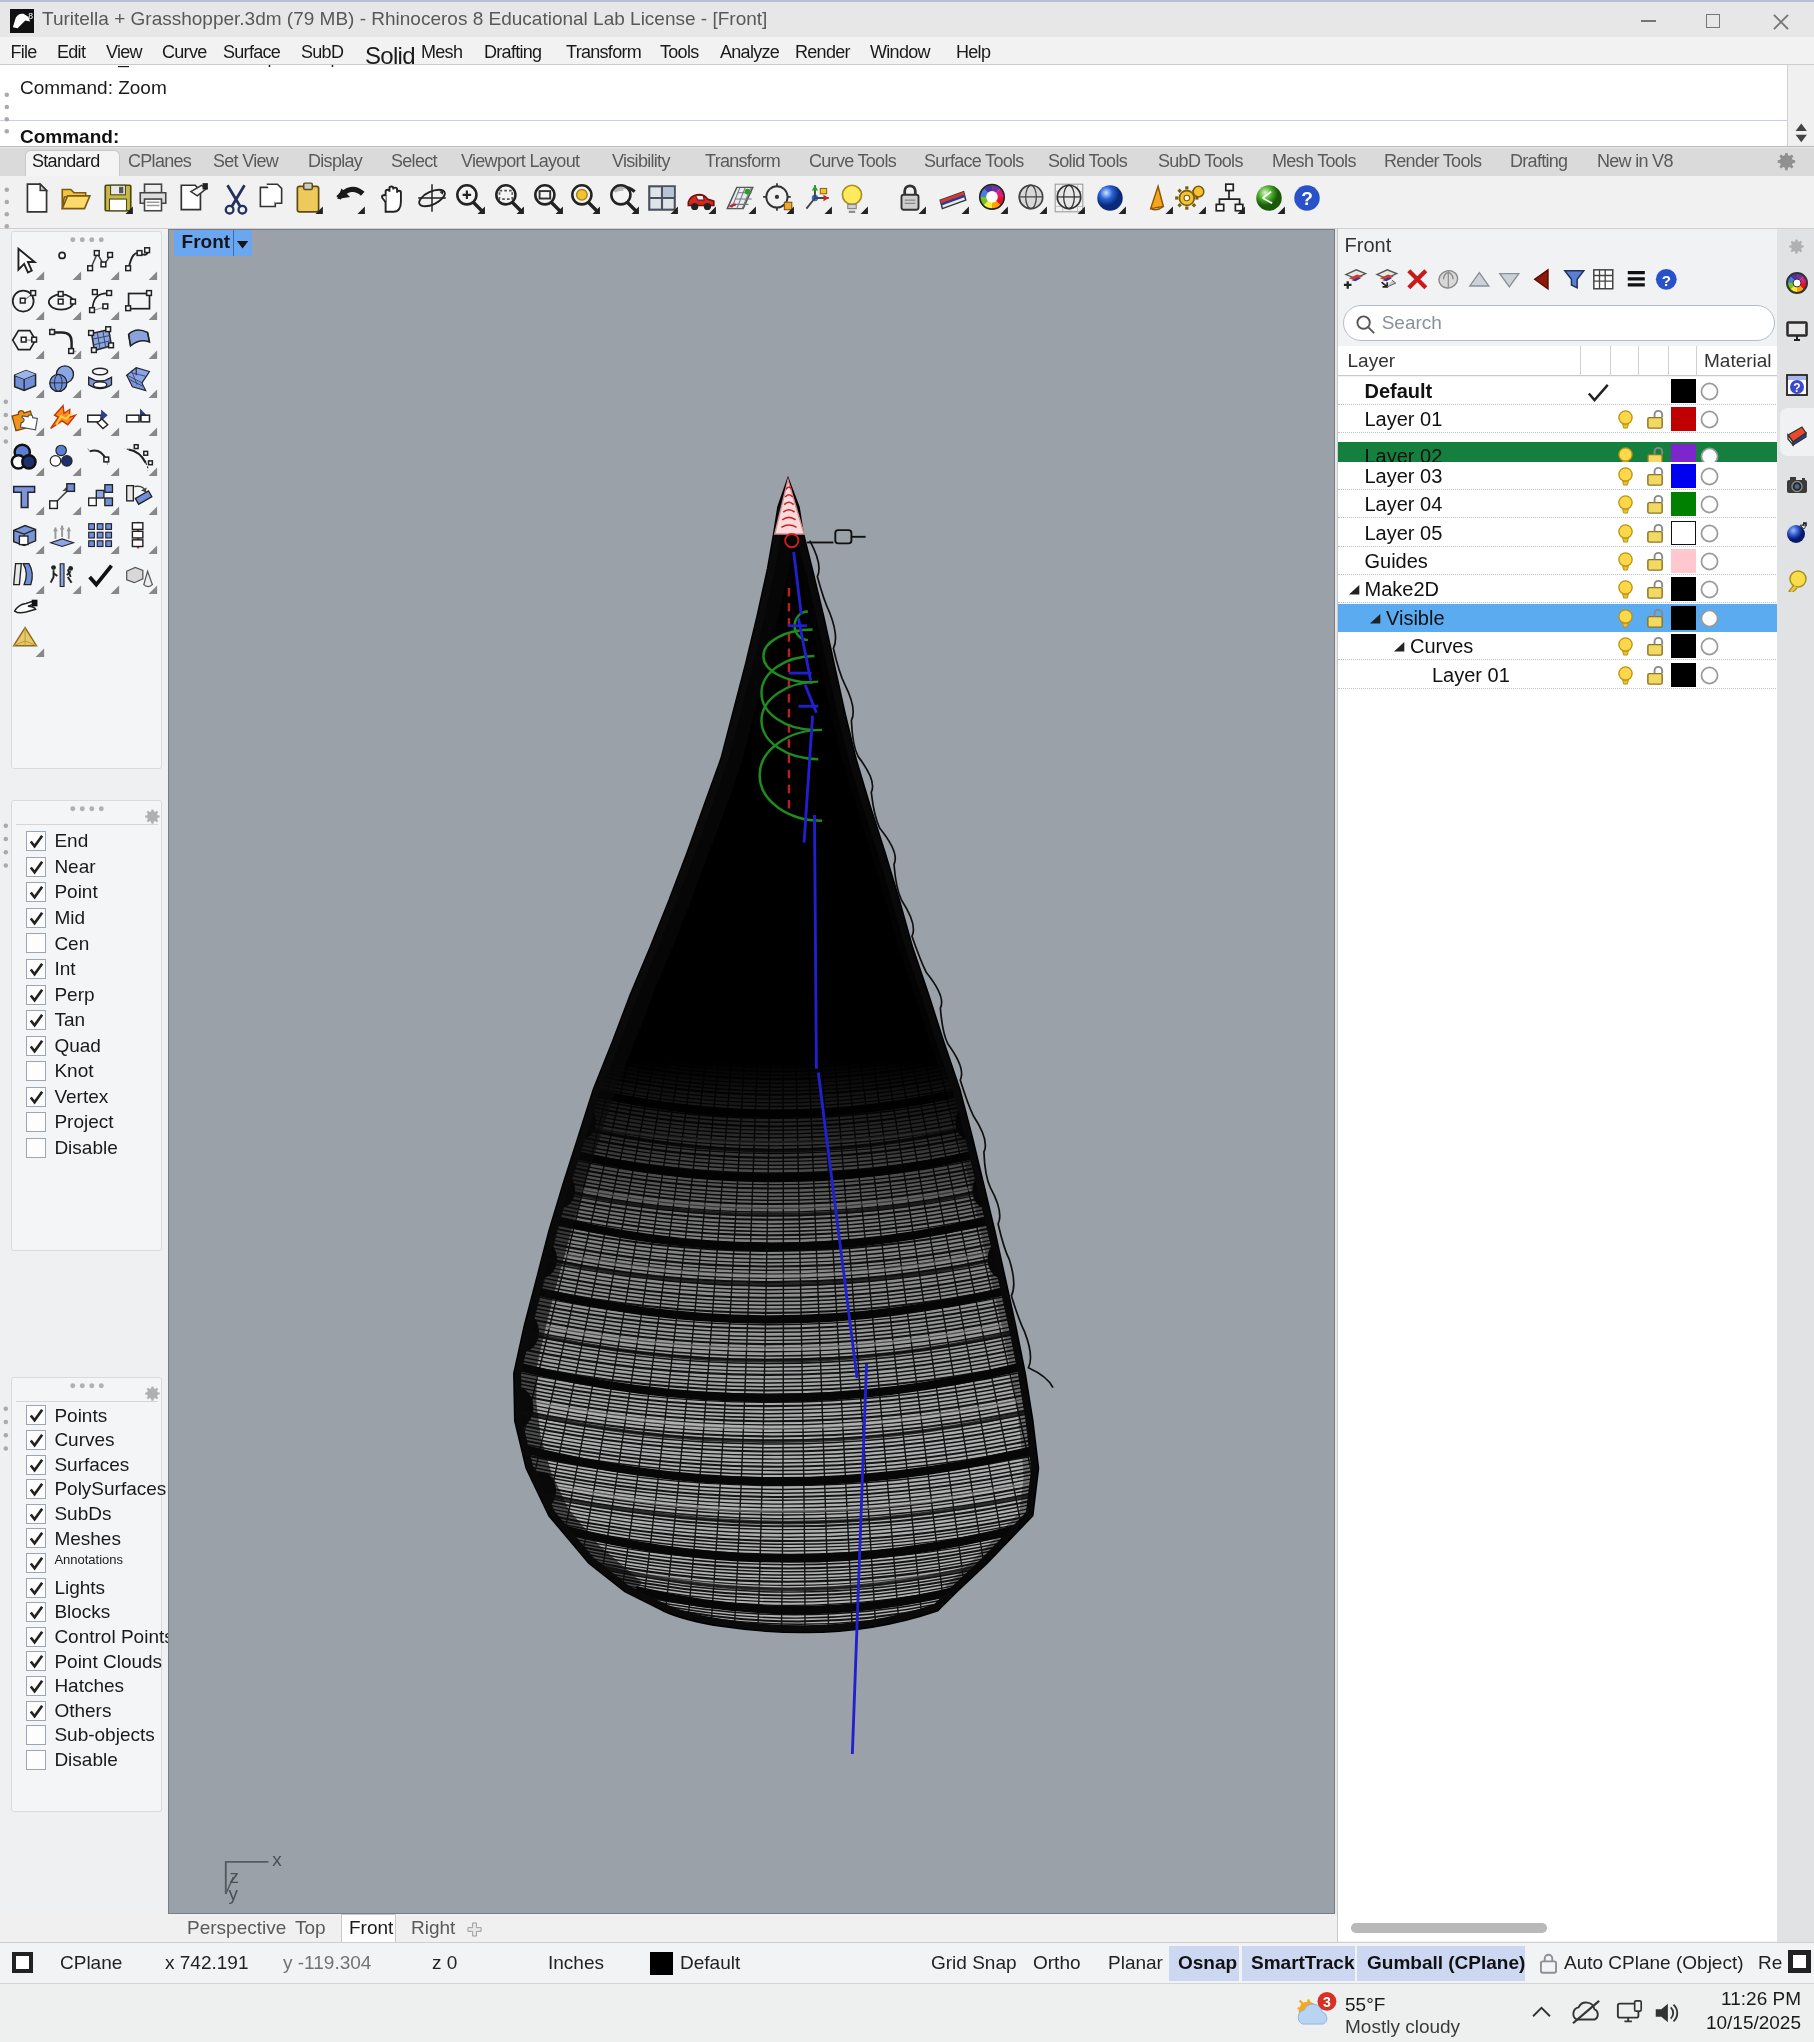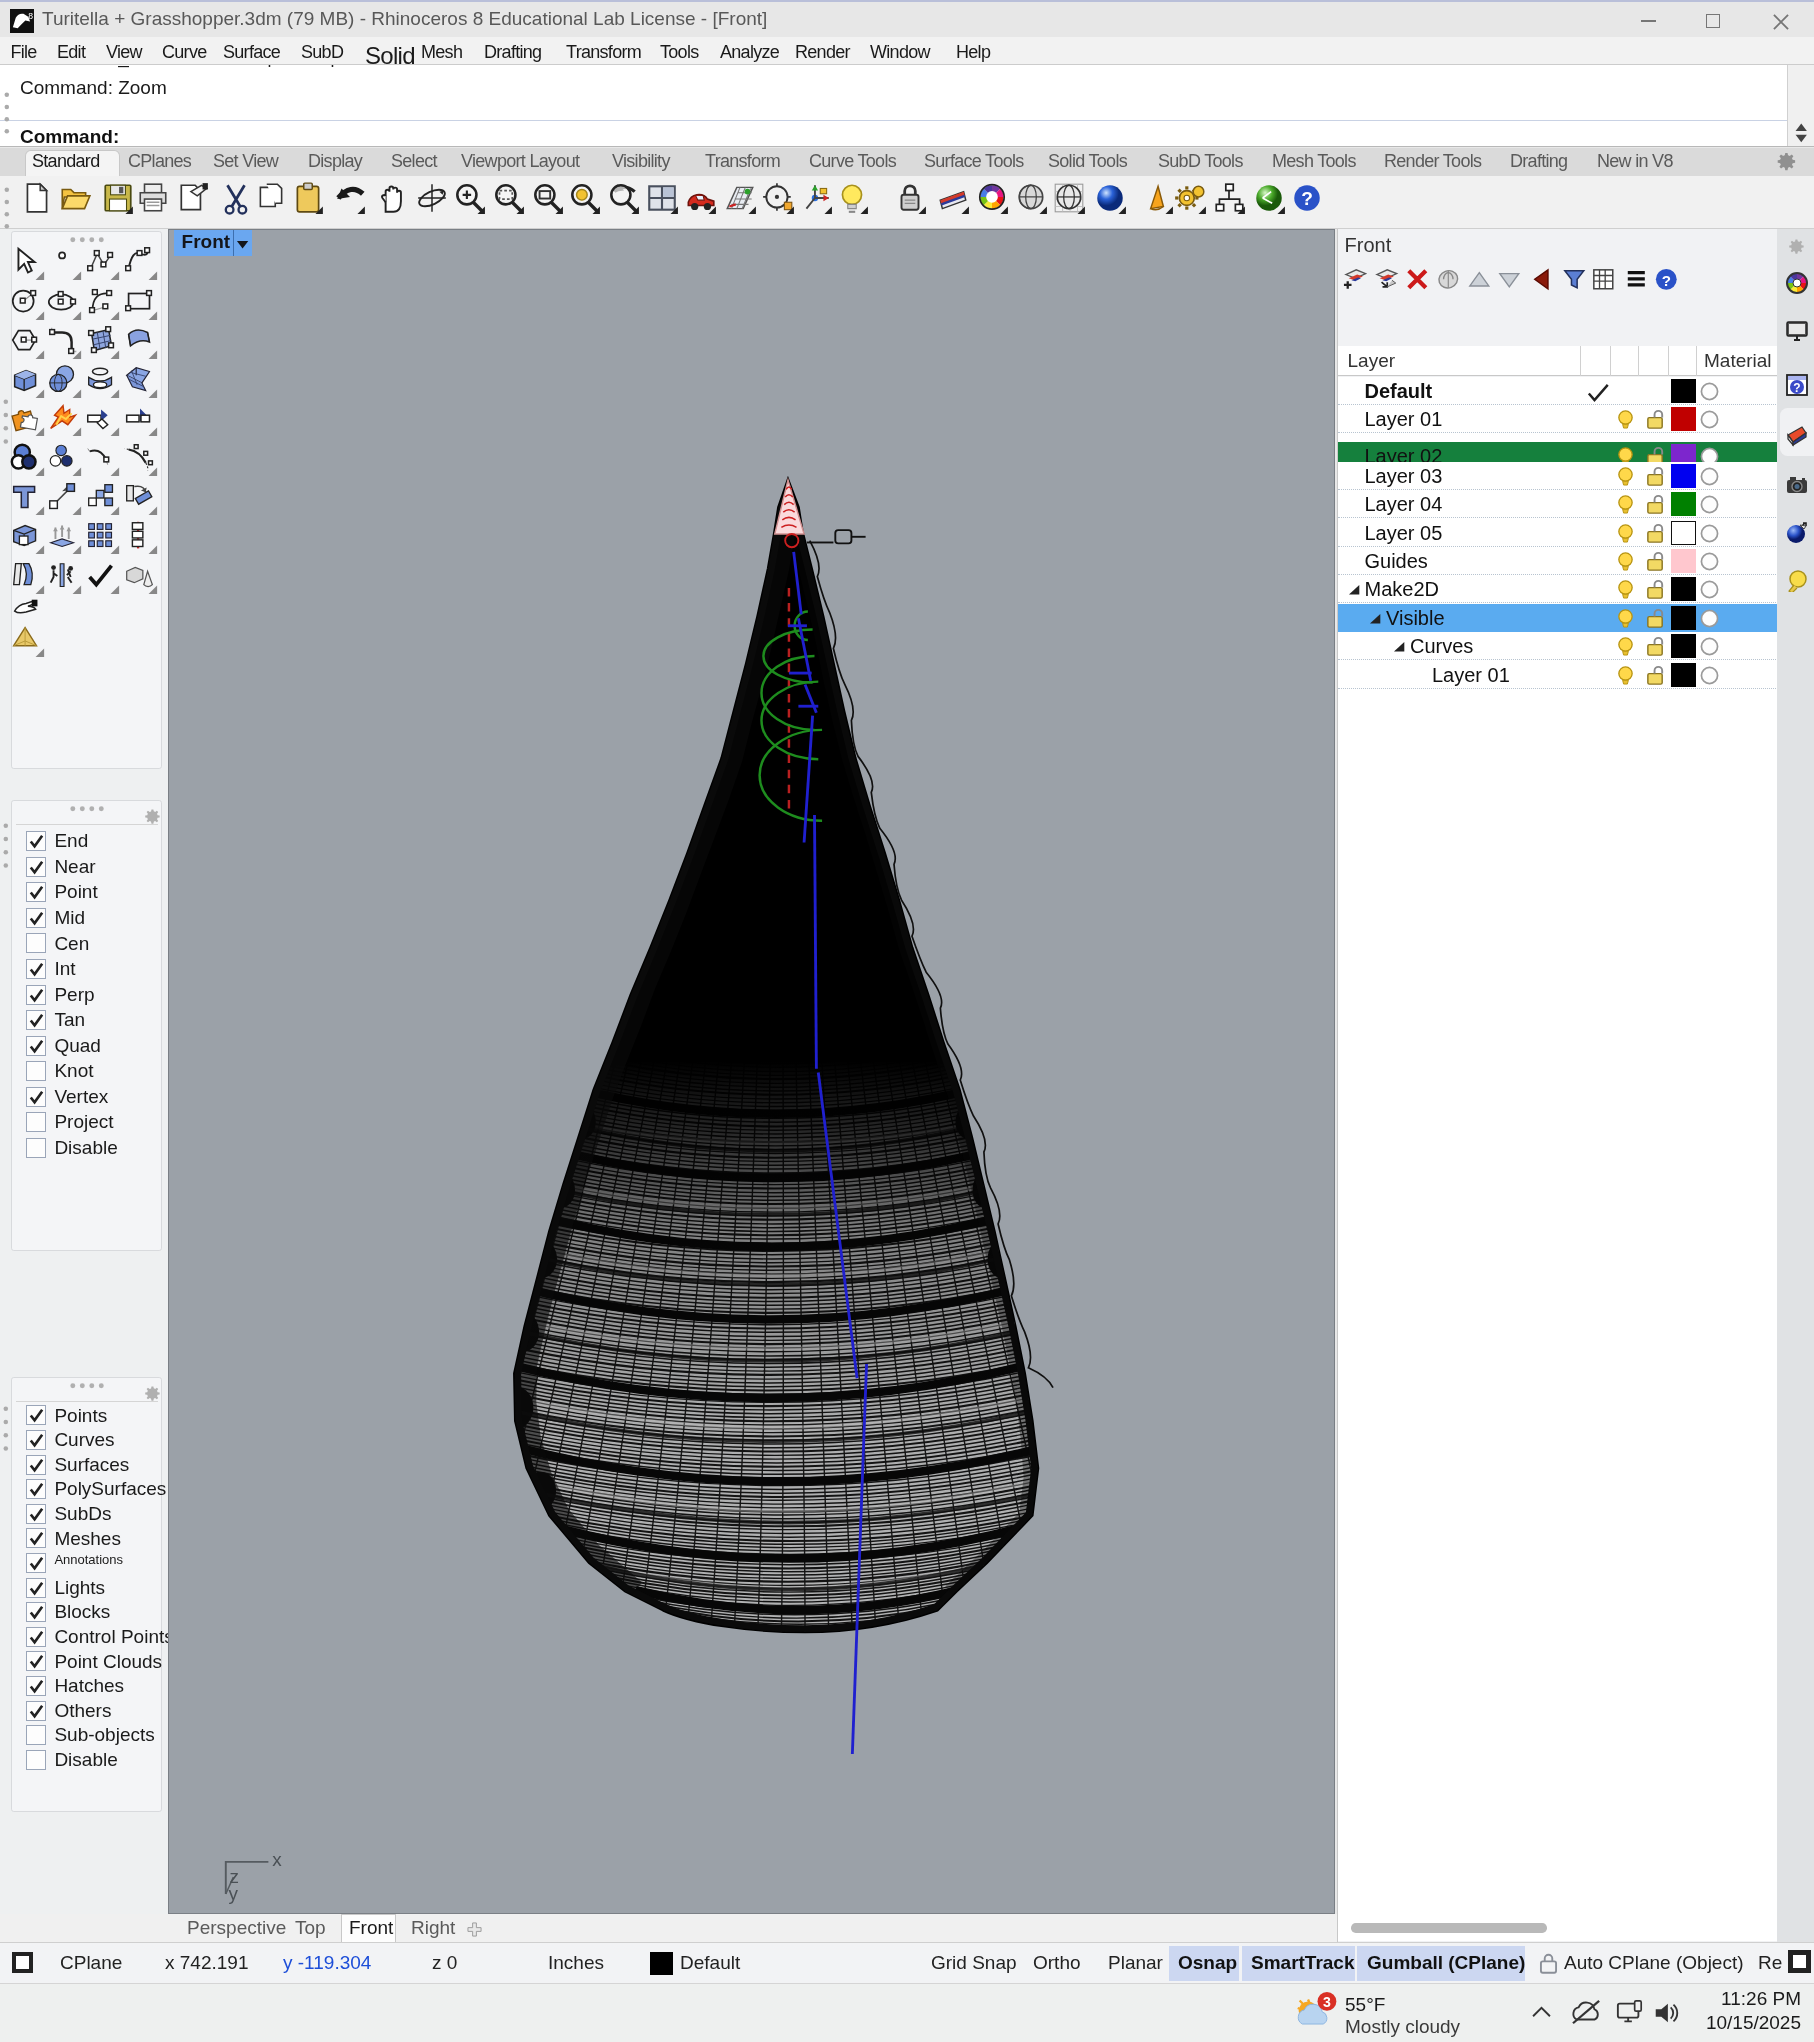--- a/index.html
+++ b/index.html
@@ -1182,20 +1182,27 @@
       <rect x="3" y="3" width="20" height="20" fill="#fff" stroke="#444" stroke-width="1.6"></rect>
       <path d="M3 9 h20 M3 15 h20 M9 3 v20 M15 3 v20" stroke="#444" stroke-width="1.4"></path>
     </svg>
     <svg class="abs" style="left:286px;top:38px;" width="24.6" height="24.6" viewBox="0 0 26 26">
       <path d="M4 6 h18 M4 12.5 h18 M4 19 h18" stroke="#111" stroke-width="3.4"></path>
     </svg>
     <svg class="abs" style="left:316px;top:38px;" width="24.6" height="24.6" viewBox="0 0 26 26">
       <circle cx="13" cy="13" r="11" fill="#2a52c8"></circle>
       <text x="13" y="20" font-size="16" font-weight="bold" fill="#fff" text-anchor="middle">?</text>
     </svg>
+    <div class="abs" style="left:4.7px;top:76px;width:432px;height:36px;background:#fff;border:1.4px solid #b5bcc8;border-radius:18px;">
+      <svg class="abs" style="left:11.4px;top:7.6px;" width="21" height="21" viewBox="0 0 22 22">
+        <circle cx="9" cy="9" r="6.5" fill="none" stroke="#555" stroke-width="2"></circle>
+        <path d="M14 14 L20 20" stroke="#555" stroke-width="2"></path>
+      </svg>
+      <div class="abs" style="left:38px;top:5.7px;font-size:19px;color:#8a9098;">Search</div>
+    </div>
     <div class="abs" style="left:0;top:117px;width:440px;height:30px;background:#fff;border-bottom:0.9px solid #c8c8c8;">
       <div class="abs" style="left:9.5px;top:3.8px;font-size:19px;color:#333;">Layer</div>
       <div class="abs" style="left:366px;top:3.8px;font-size:19px;color:#333;">Material</div>
       <div class="abs" style="left:242px;top:0;width:0.9px;height:30px;background:#d0d0d0;"></div>
       <div class="abs" style="left:272px;top:0;width:0.9px;height:30px;background:#d0d0d0;"></div>
       <div class="abs" style="left:300px;top:0;width:0.9px;height:30px;background:#d0d0d0;"></div>
       <div class="abs" style="left:330px;top:0;width:0.9px;height:30px;background:#d0d0d0;"></div>
       <div class="abs" style="left:358px;top:0;width:0.9px;height:30px;background:#d0d0d0;"></div>
     </div>
     <div class="abs" style="left:0;top:148px;width:440px;height:1564px;background:#fff;"></div>
@@ -1434,21 +1441,21 @@
     <div class="abs" style="left:349px;top:2.8px;font-size:19px;color:#1a1a1a;">Front</div>
     <div class="abs" style="left:411px;top:2.8px;font-size:19px;color:#5a5a5a;">Right</div>
     <svg class="abs" style="left:467px;top:7.6px;" width="15" height="15" viewBox="0 0 16 16">
       <path d="M6 1 h4 v5 h5 v4 h-5 v5 h-4 v-5 h-5 v-4 h5 z" fill="#e8e8e8" stroke="#999"></path>
     </svg>
   </div>
 <div class="abs" style="left:0;top:1942px;width:1814px;height:41px;background:#f2f3f5;border-top:0.9px solid #cfcfcf;">
     <div class="abs" style="left:12.3px;top:8.5px;width:21px;height:21px;border:4.7px solid #222;background:#fff;"></div>
     <div class="abs" style="left:60px;top:8.5px;font-size:19px;color:#222;">CPlane</div>
     <div class="abs" style="left:165px;top:8.5px;font-size:19px;color:#222;">x 742.191</div>
-    <div class="abs" style="left:283px;top:8.5px;font-size:19px;color:#1d4ed8;">y -119.304</div>
+    <div class="abs" style="left:283px;top:8.5px;font-size:19px;color:#737373;">y -119.304</div>
     <div class="abs" style="left:432px;top:8.5px;font-size:19px;color:#222;">z 0</div>
     <div class="abs" style="left:548px;top:8.5px;font-size:19px;color:#222;">Inches</div>
     <div class="abs" style="left:650px;top:8.5px;width:23px;height:23px;background:#000;"></div>
     <div class="abs" style="left:680px;top:8.5px;font-size:19px;color:#222;">Default</div>
     <div class="abs" style="left:931px;top:8.5px;font-size:19px;color:#222;">Grid Snap</div>
     <div class="abs" style="left:1033px;top:8.5px;font-size:19px;color:#222;">Ortho</div>
     <div class="abs" style="left:1108px;top:8.5px;font-size:19px;color:#222;">Planar</div>
     <div class="abs" style="left:1169px;top:2.8px;width:70px;height:35px;background:#ccd7f1;"></div>
     <div class="abs" style="left:1178px;top:8.5px;font-size:19px;font-weight:bold;color:#111;">Osnap</div>
     <div class="abs" style="left:1242px;top:2.8px;width:113px;height:35px;background:#ccd7f1;"></div>

